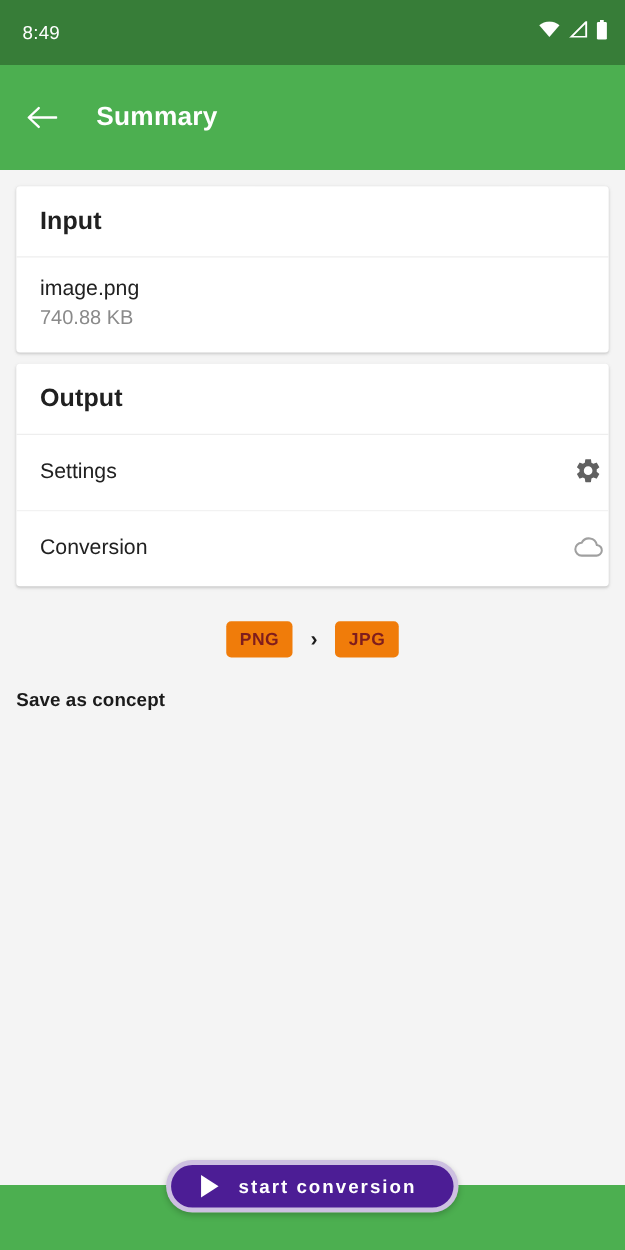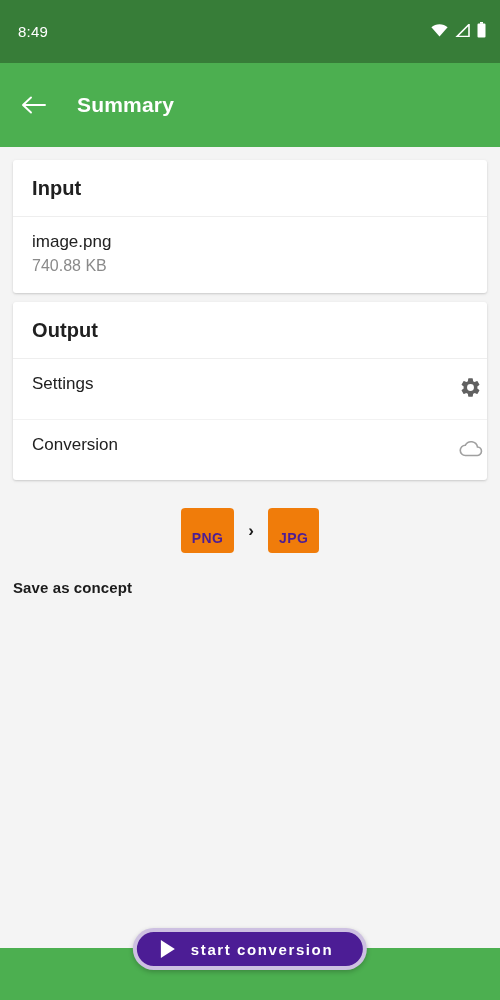--- a/index.html
+++ b/index.html
@@ -11,21 +11,21 @@
   }
 
   body {
     font-family: "Liberation Sans", sans-serif;
     background: #f4f4f4;
     position: relative;
   }
 
   
   .status-bar {
-    height: 63px;
+    height: 52px;
     background: #377d38;
     display: flex;
     align-items: center;
     justify-content: space-between;
     padding: 0 14px 0 18px;
   }
   .status-time {
     color: #ffffff;
     font-size: 15px;
     letter-spacing: 0.2px;
@@ -80,20 +80,21 @@
   .card-header-title {
     font-size: 20px;
     font-weight: 700;
     color: #202020;
     letter-spacing: 0.1px;
   }
 
   .card-row {
     padding: 14px 2px 16px 19px;
     display: flex;
+    align-items: center;
     justify-content: space-between;
     min-height: 58px;
   }
   .card-row + .card-row { border-top: 1px solid #f2f2f2; }
 
   .row-primary {
     font-size: 17px;
     color: #212121;
     line-height: 1.3;
   }
@@ -116,25 +117,25 @@
   
   .format-strip {
     margin-top: 28px;
     display: flex;
     align-items: center;
     justify-content: center;
     gap: 14px;
   }
   .format-badge {
     background: #f07c0a;
-    color: #4c1d95;
+    color: #7f1d1d;
     font-size: 14px;
     font-weight: 600;
     letter-spacing: 0.4px;
-    padding: 22px 11px 7px 11px;
+    padding: 6px 11px 7px 11px;
     border-radius: 4px;
     cursor: pointer;
   }
   .format-arrow {
     color: #1b1b1b;
     font-size: 17px;
     font-weight: 700;
     line-height: 1;
   }
 

